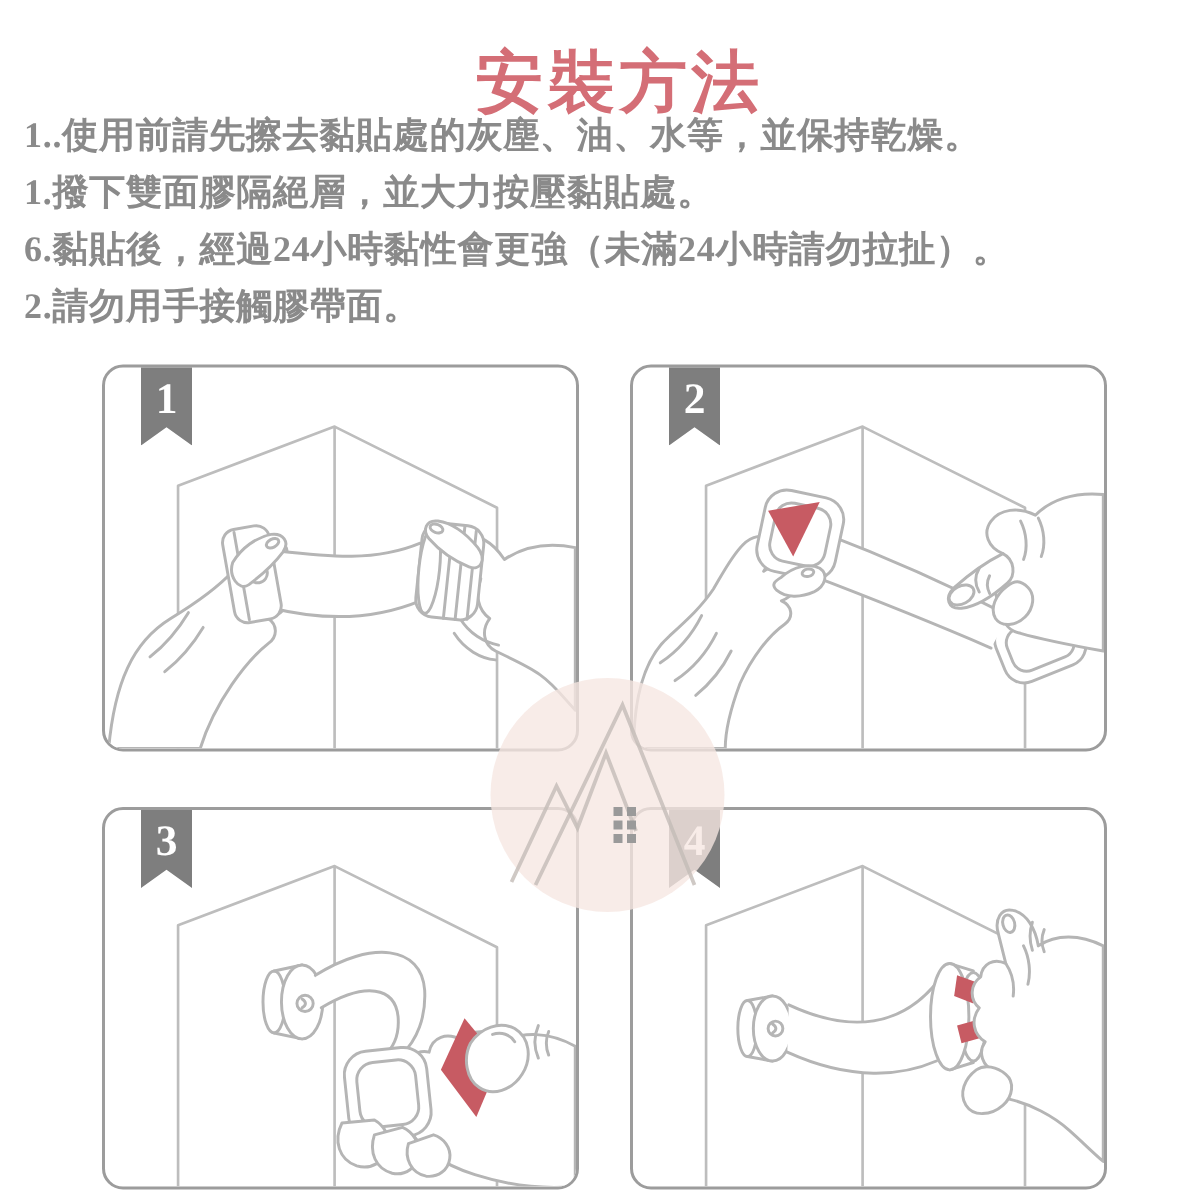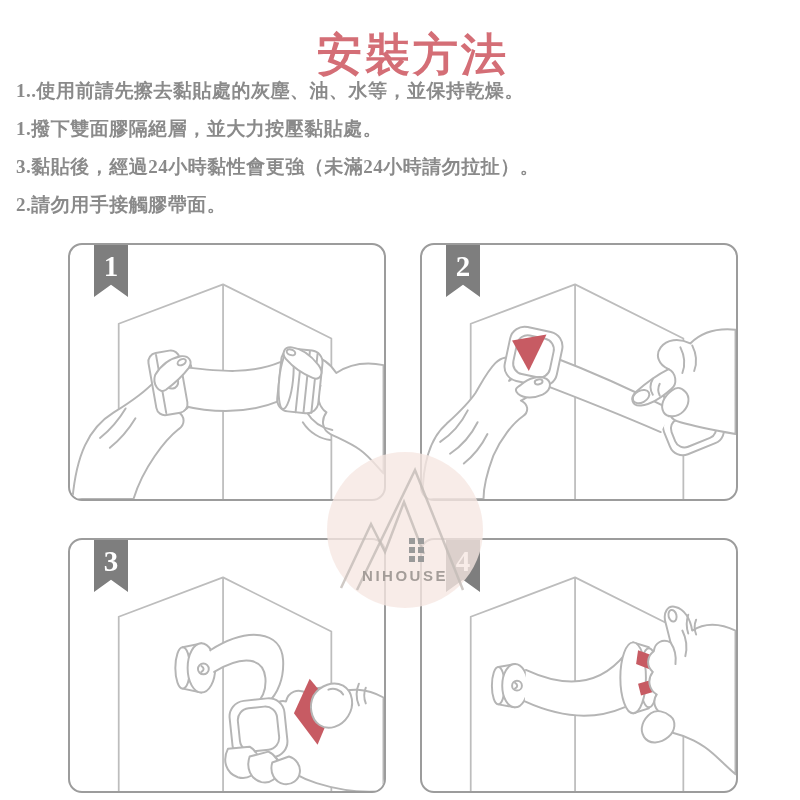--- a/index.html
+++ b/index.html
@@ -9,21 +9,21 @@
   }
   
   .title{
     position:absolute;left:0;top:12px;width:800px;text-align:center;
     font-size:45px;font-weight:900;color:#d46e76;letter-spacing:3px;margin:13px;
   }
   .instructions{
     position:absolute;left:16px;top:72px;width:780px;
   }
   .instructions p{
-    margin:0;font-size:19px;line-height:38px;font-weight:bold;
+    margin:0;font-size:24px;line-height:38px;font-weight:bold;
     color:#8a8a8a;white-space:nowrap;letter-spacing:0.5px;
   }
   
   .panel{
     position:absolute;background:#fff;border:2.5px solid #9c9c9c;
     border-radius:14px;box-sizing:border-box;overflow:hidden;
   }
   #panel1{left:68px;top:243px;width:318px;height:258px;}
   #panel2{left:420px;top:243px;width:318px;height:258px;}
   #panel3{left:68px;top:538px;width:318px;height:255px;}
@@ -61,21 +61,21 @@
   .grid-icon i{background:#9a9a9a;display:block;}
 </style>
 </head>
 <body>
 
 <h1 class="title">安裝方法</h1>
 
 <div class="instructions">
   <p>1..使用前請先擦去黏貼處的灰塵、油、水等，並保持乾燥。</p>
   <p>1.撥下雙面膠隔絕層，並大力按壓黏貼處。</p>
-  <p>3.黏貼後，經過24小時黏性會更強（未滿24小時請勿拉扯）。</p>
+  <p>6.黏貼後，經過24小時黏性會更強（未滿24小時請勿拉扯）。</p>
   <p>2.請勿用手接觸膠帶面。</p>
 </div>
 
 <div class="panel" id="panel1">
   <div class="ribbon">
     <span>1</span>
   </div>
   <svg viewBox="0 0 318 258">
     <g>
       <path class="ln thin" d="M155,40 L49,80 L49,258 M155,40 L265,95 L265,258 M155,40 L155,258"></path>
@@ -230,21 +230,20 @@
       <path class="ln" d="M270,76 C268,82 268,89 270,95 M278,81 C276,86 276,91 278,96"></path>
     </g>
   </svg>
 </div>
 
 <div class="watermark">
   <svg viewBox="0 0 156 156">
     <path d="M30,138 L88,18 L136,138" fill="none" stroke="#c3bbb6" stroke-width="2.5" opacity="0.8"></path>
     <path d="M14,136 L44,72 L58,100 L77,50 L97,102" fill="none" stroke="#c3bbb6" stroke-width="2.5" opacity="0.8"></path>
   </svg>
-  <div class="wm-text">NIHOUSE</div>
 </div>
 <div class="grid-icon">
   <i></i>
     <i></i>
     <i></i>
     <i></i>
     <i></i>
     <i></i>
 </div>
 

